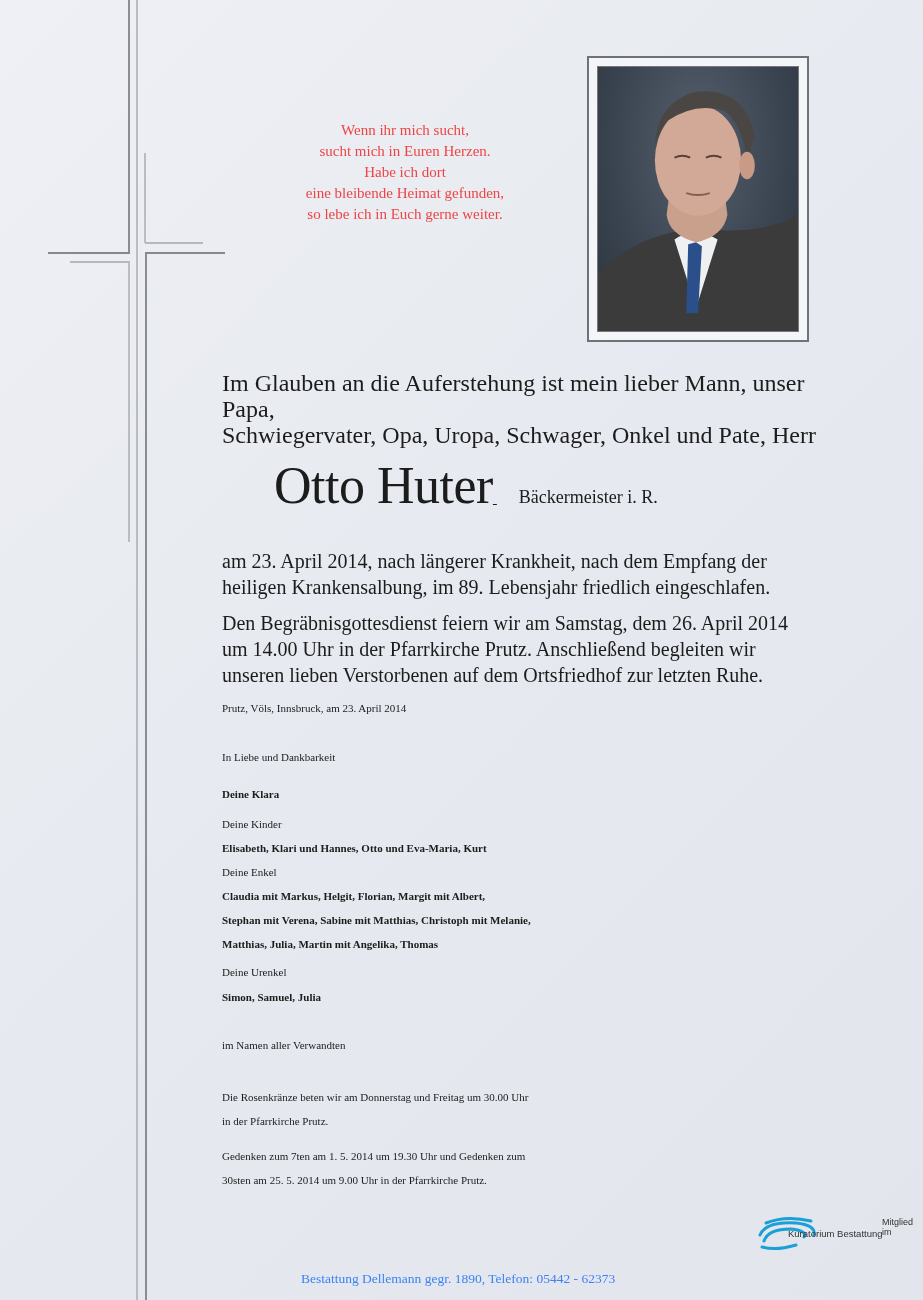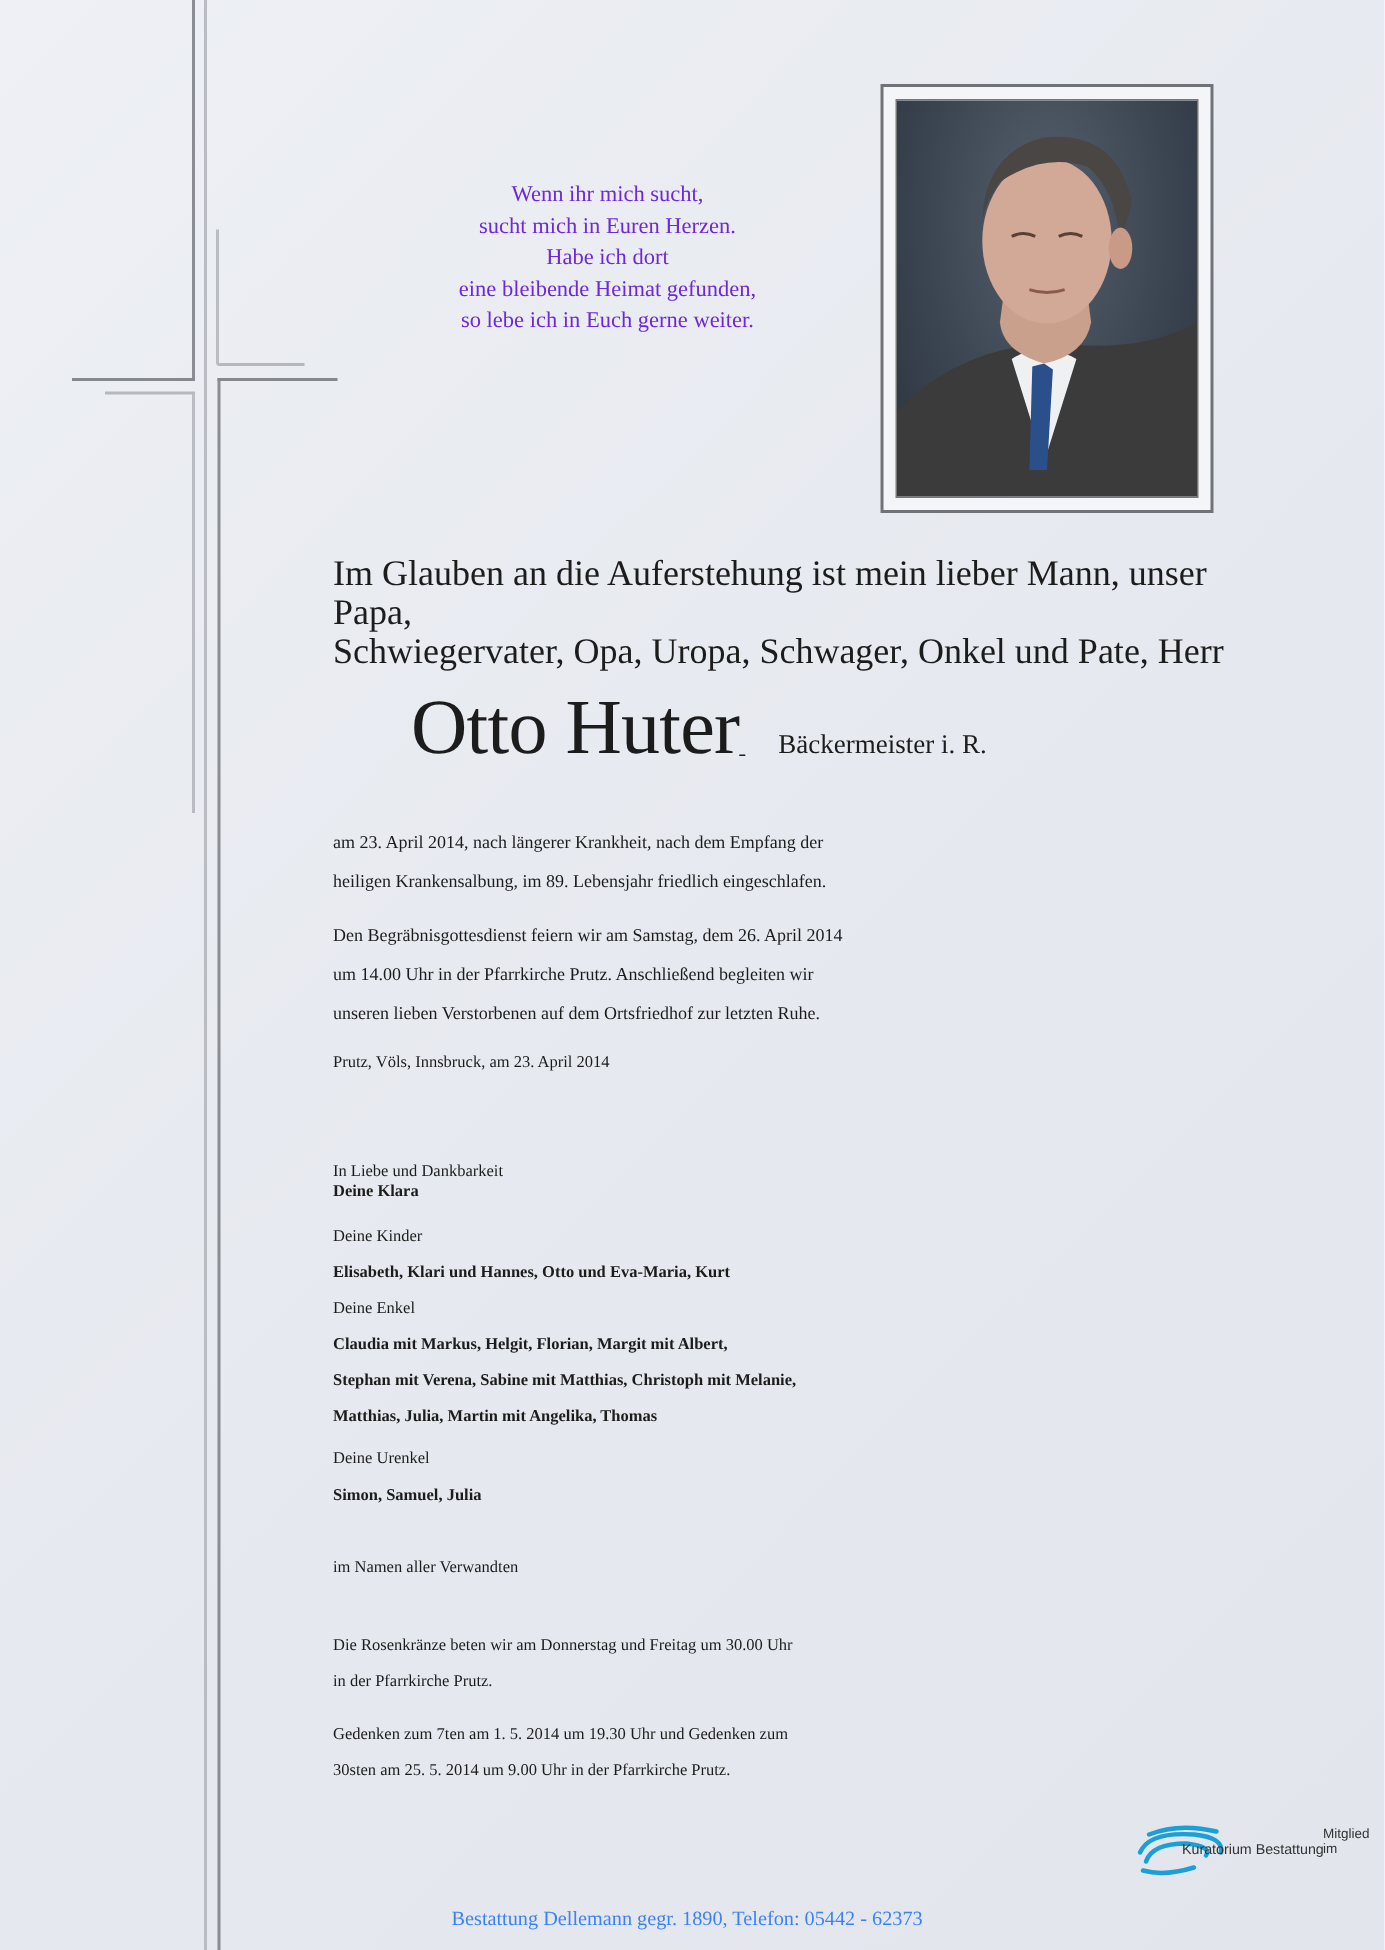--- a/index.html
+++ b/index.html
@@ -10,39 +10,39 @@
       color: #1c1c1c;
     }
     .line { position: absolute; }
     .v-dark { background: #8a8d93; width: 2px; }
     .v-light { background: #b9bcc2; width: 2px; }
     .h-dark { background: #85888e; height: 2px; }
     .h-light { background: #b5b8be; height: 2px; }
 
     .poem {
       position: absolute; left: 250px; top: 120px; width: 310px;
-      text-align: center; font-size: 15px; line-height: 21px; color: #6d28d9;
+      text-align: center; font-size: 15px; line-height: 21px; color: #ef4444;
     }
     .photo-frame {
       position: absolute; left: 587px; top: 56px; width: 222px; height: 286px;
       border: 2px solid #6f7278; background: #f4f5f8; box-sizing: border-box;
     }
     .photo {
       position: absolute; left: 8px; top: 8px; right: 8px; bottom: 8px;
       border: 1px solid #777; overflow: hidden;
       background: radial-gradient(ellipse at 50% 30%, #56606e 0%, #3a4450 60%, #2c333d 100%);
     }
     .photo svg { width: 100%; height: 100%; display: block; }
 
     .intro { position: absolute; left: 222px; top: 370px; width: 620px; font-size: 24px; line-height: 26px; }
     .name-row { position: absolute; left: 274px; top: 455px; white-space: nowrap; text-decoration: underline; }
     .name { font-size: 52px; line-height: 62px; display: inline-block; vertical-align: baseline; letter-spacing: -0.5px; }
     .title { font-size: 18px; display: inline-block; margin-left: 22px; vertical-align: baseline; }
 
-    .body-block { position: absolute; left: 222px; width: 620px; font-size: 12px; line-height: 26px; }
+    .body-block { position: absolute; left: 222px; width: 620px; font-size: 20px; line-height: 26px; }
     .b { font-weight: bold; }
     .small { font-size: 11px; }
 
     .footer { position: absolute; left: 301px; top: 1271px; font-size: 13.5px; color: #3b82f6; }
     .logo { position: absolute; left: 756px; top: 1213px; width: 140px; height: 40px; }
     .logo-text1 { position: absolute; left: 82px; top: 4px; font-family: "Liberation Sans", sans-serif; font-size: 9px; color: #333; padding-left: 44px; }
     .logo-text2 { position: absolute; left: 32px; top: 15px; font-family: "Liberation Sans", sans-serif; font-size: 9.5px; color: #333; }
   </style>
 </head>
 <body>
@@ -98,21 +98,21 @@
 </div>
 
 <div class="body-block" style="top:610px;">
   <div>Den Begräbnisgottesdienst feiern wir am Samstag, dem 26. April 2014</div>
   <div>um 14.00 Uhr in der Pfarrkirche Prutz. Anschließend begleiten wir</div>
   <div>unseren lieben Verstorbenen auf dem Ortsfriedhof zur letzten Ruhe.</div>
 </div>
 
 <div class="body-block small" style="top:695px;">Prutz, Völs, Innsbruck, am 23. April 2014</div>
 
-<div class="body-block small" style="top:768px;">In Liebe und Dankbarkeit</div>
+<div class="body-block small" style="top:744px;">In Liebe und Dankbarkeit</div>
 <div class="body-block b small" style="top:781px;">Deine Klara</div>
 <div class="body-block small" style="top:812px; line-height:24px;">
   <div>Deine Kinder</div>
   <div class="b">Elisabeth, Klari und Hannes, Otto und Eva-Maria, Kurt</div>
   <div>Deine Enkel</div>
   <div class="b">Claudia mit Markus, Helgit, Florian, Margit mit Albert,</div>
   <div class="b">Stephan mit Verena, Sabine mit Matthias, Christoph mit Melanie,</div>
   <div class="b">Matthias, Julia, Martin mit Angelika, Thomas</div>
 </div>
 <div class="body-block small" style="top:960px; line-height:25px;">

